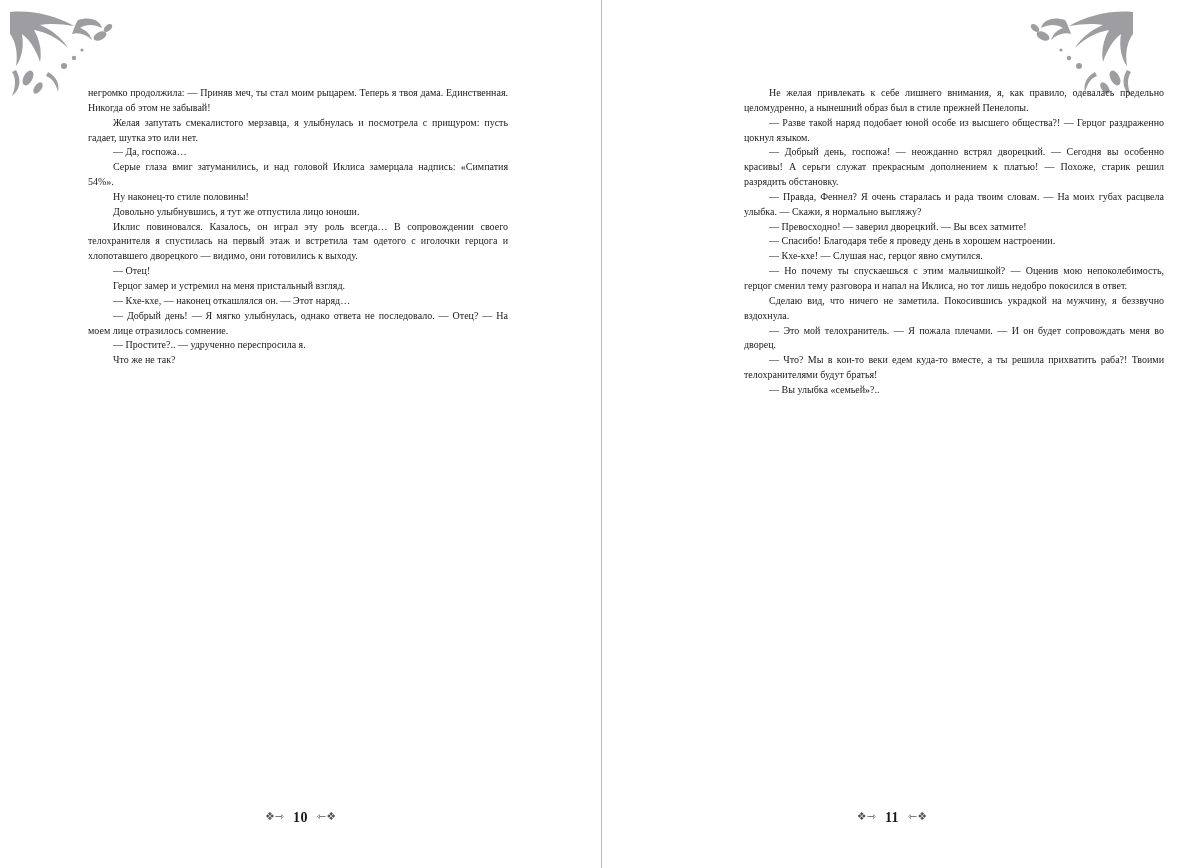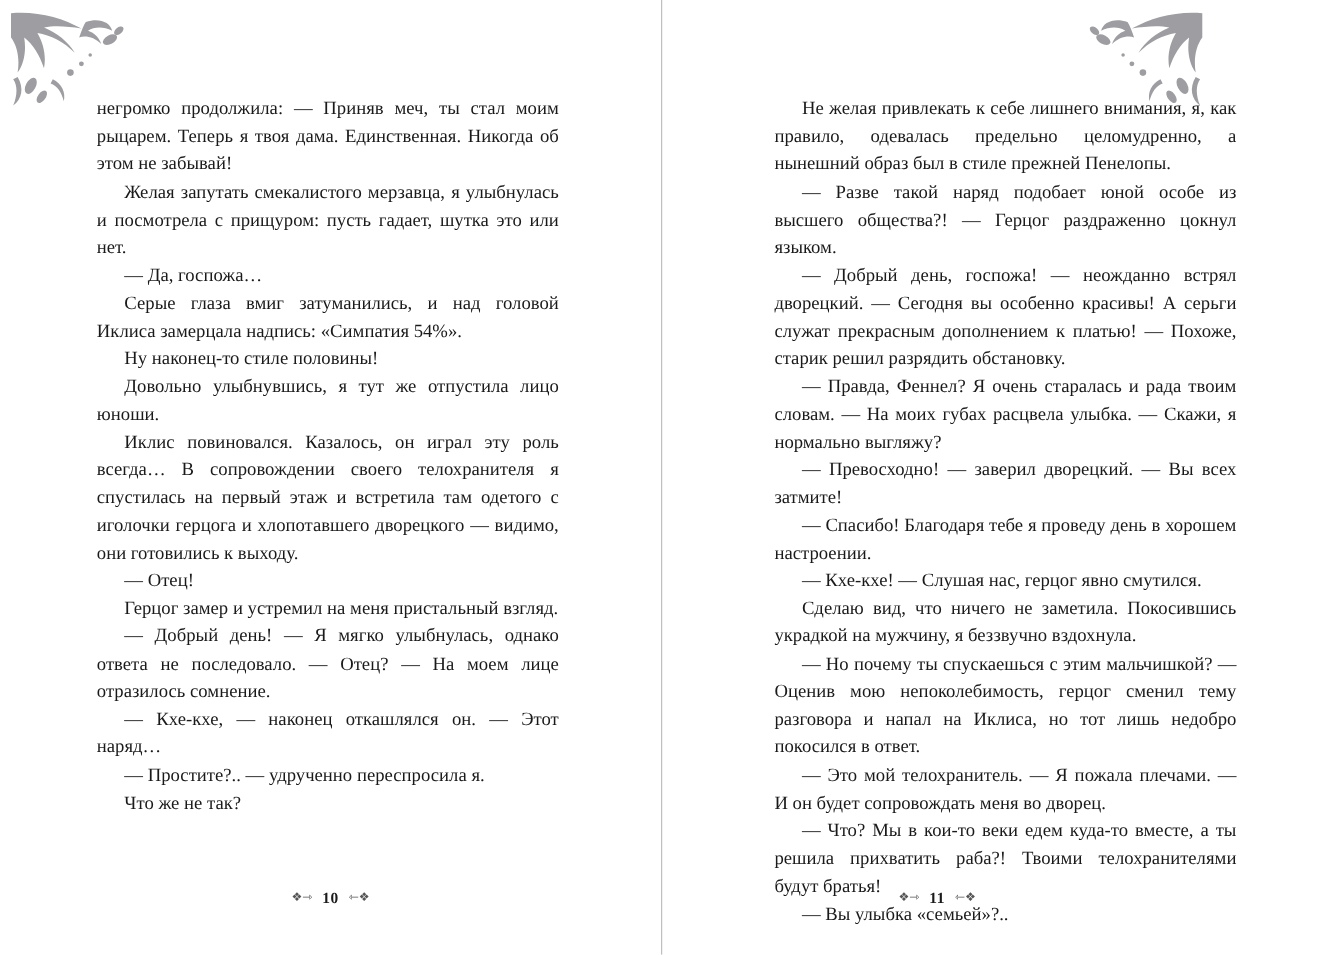--- a/index.html
+++ b/index.html
@@ -29,40 +29,41 @@
     background: #b9b9b9;
   }
   .page {
     position: relative;
     width: 601px;
     height: 868px;
     box-sizing: border-box;
   }
   .page-right {
     width: 502px;
+    margin-left: 40px;
   }
   .ornament {
     position: absolute;
     width: 120px;
     height: 100px;
     opacity: 0.85;
   }
   .ornament.left {
     left: 4px;
     top: 6px;
   }
   .ornament.right {
     right: 4px;
     top: 6px;
   }
   .textblock {
     position: absolute;
     top: 86px;
     width: 420px;
-    font-size: 17px;
+    font-size: 10px;
     line-height: 1.485;
     text-align: justify;
     text-justify: inter-word;
     hyphens: manual;
   }
   .page-left .textblock {
     left: 88px;
   }
   .page-right .textblock {
     left: 103px;
@@ -124,22 +125,22 @@
     <div class="textblock">
       <p class="noindent">негромко продолжила: — Приняв меч, ты стал моим рыцарем. Теперь я твоя дама. Единственная. Никогда об этом не забывай!</p>
       <p>Желая запутать смекалистого мерзавца, я улыбнулась и посмотрела с прищуром: пусть гадает, шутка это или нет.</p>
       <p>— Да, госпожа…</p>
       <p>Серые глаза вмиг затуманились, и над головой Иклиса замерцала надпись: «Симпатия 54%».</p>
       <p>Ну наконец-то стиле половины!</p>
       <p>Довольно улыбнувшись, я тут же отпустила лицо юноши.</p>
       <p>Иклис повиновался. Казалось, он играл эту роль всегда… В сопровождении своего телохранителя я спустилась на первый этаж и встретила там одетого с иголочки герцога и хлопотавшего дворецкого — видимо, они готовились к выходу.</p>
       <p>— Отец!</p>
       <p>Герцог замер и устремил на меня пристальный взгляд.</p>
+      <p>— Кхе-кхе, — наконец откашлялся он. — Этот наряд…</p>
       <p>— Добрый день! — Я мягко улыбнулась, однако ответа не последовало. — Отец? — На моем лице отразилось сомнение.</p>
-      <p>— Кхе-кхе, — наконец откашлялся он. — Этот наряд…</p>
       <p>— Простите?.. — удрученно переспросила я.</p>
       <p>Что же не так?</p>
     </div>
 
     <div class="folio">
       <span class="orn l">❖⇾</span><span class="num">10</span><span class="orn r">⇽❖</span>
     </div>
   </div>
 
   <div class="page page-right">
@@ -163,22 +164,22 @@
     </div>
 
     <div class="textblock">
       <p>Не желая привлекать к себе лишнего внимания, я, как правило, одевалась предельно целомудренно, а нынешний образ был в стиле прежней Пенелопы.</p>
       <p>— Разве такой наряд подобает юной особе из высшего общества?! — Герцог раздраженно цокнул языком.</p>
       <p>— Добрый день, госпожа! — неожданно встрял дворецкий. — Сегодня вы особенно красивы! А серьги служат прекрасным дополнением к платью! — Похоже, старик решил разрядить обстановку.</p>
       <p>— Правда, Феннел? Я очень старалась и рада твоим словам. — На моих губах расцвела улыбка. — Скажи, я нормально выгляжу?</p>
       <p>— Превосходно! — заверил дворецкий. — Вы всех затмите!</p>
       <p>— Спасибо! Благодаря тебе я проведу день в хорошем настроении.</p>
       <p>— Кхе-кхе! — Слушая нас, герцог явно смутился.</p>
+      <p>— Но почему ты спускаешься с этим мальчишкой? — Оценив мою непоколебимость, герцог сменил тему разговора и напал на Иклиса, но тот лишь недобро покосился в ответ.</p>
       <p>Сделаю вид, что ничего не заметила. Покосившись украдкой на мужчину, я беззвучно вздохнула.</p>
-      <p>— Но почему ты спускаешься с этим мальчишкой? — Оценив мою непоколебимость, герцог сменил тему разговора и напал на Иклиса, но тот лишь недобро покосился в ответ.</p>
       <p>— Это мой телохранитель. — Я пожала плечами. — И он будет сопровождать меня во дворец.</p>
       <p>— Что? Мы в кои-то веки едем куда-то вместе, а ты решила прихватить раба?! Твоими телохранителями будут братья!</p>
       <p>— Вы улыбка «семьей»?..</p>
     </div>
 
     <div class="folio">
       <span class="orn l">❖⇾</span><span class="num">11</span><span class="orn r">⇽❖</span>
     </div>
   </div>
 

